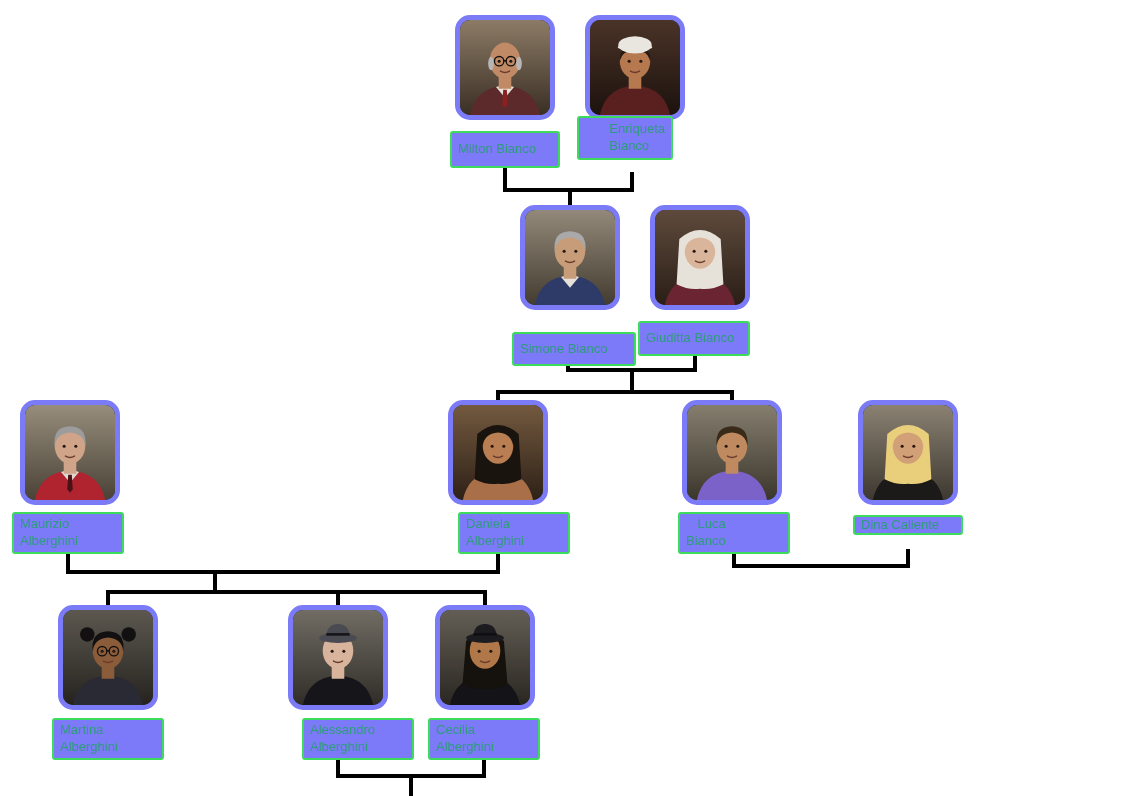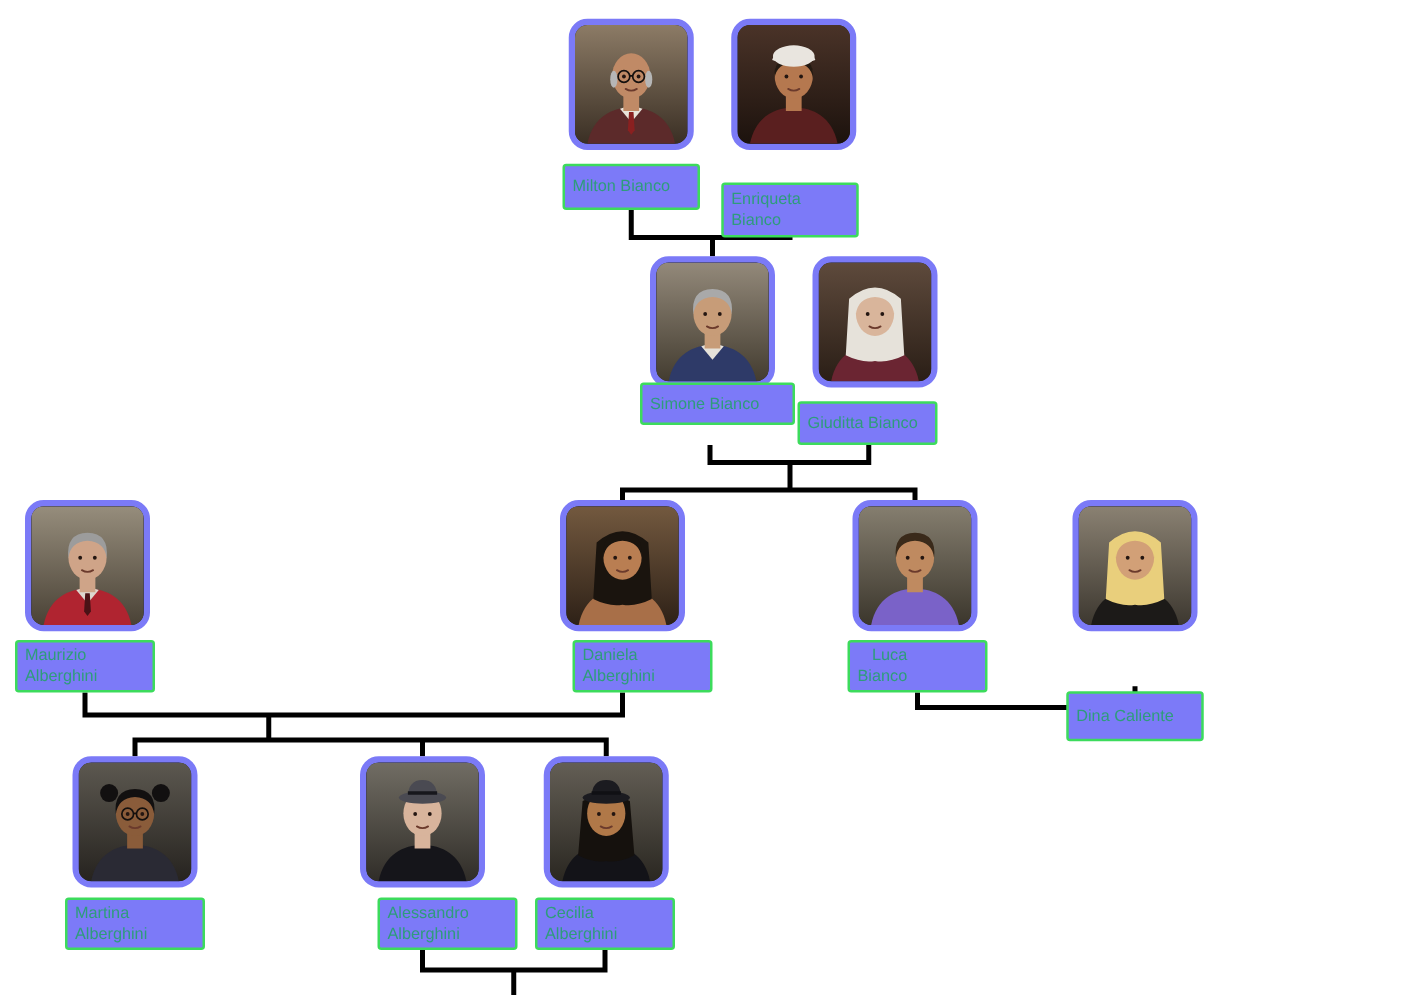--- a/index.html
+++ b/index.html
@@ -122,21 +122,21 @@
           <path d="M43 58 h14 v18 h-14 Z" fill="#b5784f"></path>
           <ellipse cx="50" cy="45" rx="17" ry="20" fill="#b5784f"></ellipse>
           <circle cx="43.5" cy="45.5" r="1.7" fill="#241611"></circle>
           <circle cx="56.5" cy="45.5" r="1.7" fill="#241611"></circle>
           <path d="M45 56.5 Q50 59.5 55 56.5" stroke="#6b3a2c" stroke-width="1.6" fill="none" stroke-linecap="round"></path>
           <path d="M33 47 Q31 29 50 27.5 Q69 29 67 47 Q65 34 50 33 Q35 34 33 47 Z" fill="#241a12"></path>
           <ellipse cx="50" cy="27.5" rx="18.5" ry="9.5" fill="#e9e5df"></ellipse>
           <path d="M31.5 29 Q50 36 68.5 29" stroke="#e9e5df" stroke-width="4" fill="none"></path>
         </svg>
     </div>
-    <div class="name-label" style="left: 577px; top: 146px; width: 110px; height: 44px;">
+    <div class="name-label" style="left: 577px; top: 116px; width: 96px; height: 44px; justify-content: flex-end;">
       <span class="name-text">Enriqueta
 Bianco</span>
     </div>
   </div>
 
   <div class="person">
     <div class="portrait" style="left: 520px; top: 205px;">
       <svg viewBox="0 0 100 105" preserveAspectRatio="none">
           <defs>
             <linearGradient id="bg2" x1="0" y1="0" x2="0" y2="1">
@@ -148,21 +148,21 @@
           <path d="M11 105 C16 81 33 73 50 73 C67 73 84 81 89 105 Z" fill="#2e3a68"></path>
           <path d="M40 74 L50 86 L60 74 L50 71 Z" fill="#e6e2da"></path>
           <path d="M43 58 h14 v18 h-14 Z" fill="#c79c78"></path>
           <ellipse cx="50" cy="45" rx="17" ry="20" fill="#c79c78"></ellipse>
           <circle cx="43.5" cy="45.5" r="1.7" fill="#241611"></circle>
           <circle cx="56.5" cy="45.5" r="1.7" fill="#241611"></circle>
           <path d="M45 56.5 Q50 59.5 55 56.5" stroke="#6b3a2c" stroke-width="1.6" fill="none" stroke-linecap="round"></path>
           <path d="M33 46 Q30.5 24 50 23.5 Q69.5 24 67 46 Q65.5 31.5 50 30.5 Q34.5 31.5 33 46 Z" fill="#a9a9a9"></path>
         </svg>
     </div>
-    <div class="name-label" style="left: 512px; top: 306px; width: 124px; height: 34px;">
+    <div class="name-label" style="left: 512px; top: 332px; width: 124px; height: 34px;">
       <span class="name-text">Simone Bianco</span>
     </div>
   </div>
 
   <div class="person">
     <div class="portrait" style="left: 650px; top: 205px;">
       <svg viewBox="0 0 100 105" preserveAspectRatio="none">
           <defs>
             <linearGradient id="bg3" x1="0" y1="0" x2="0" y2="1">
               <stop offset="0" stop-color="#5e4a3c"></stop>
@@ -276,21 +276,21 @@
           <path d="M11 105 C16 81 33 73 50 73 C67 73 84 81 89 105 Z" fill="#1c1a18"></path>
           <path d="M43 58 h14 v18 h-14 Z" fill="#d2a077"></path>
           <path d="M27 32 Q50 12 73 32 L76 82 Q62 89 50 87 Q38 89 24 82 Z" fill="#e9cf7c"></path>
           <ellipse cx="50" cy="45" rx="17" ry="20" fill="#d2a077"></ellipse>
           <circle cx="43.5" cy="45.5" r="1.7" fill="#241611"></circle>
           <circle cx="56.5" cy="45.5" r="1.7" fill="#241611"></circle>
           <path d="M45 56.5 Q50 59.5 55 56.5" stroke="#6b3a2c" stroke-width="1.6" fill="none" stroke-linecap="round"></path>
           <path d="M33 46 Q30.5 24 50 23.5 Q69.5 24 67 46 Q65.5 31.5 50 30.5 Q34.5 31.5 33 46 Z" fill="#e9cf7c"></path>
         </svg>
     </div>
-    <div class="name-label" style="left: 853px; top: 515px; width: 110px; height: 40px; margin-top: 38px;">
+    <div class="name-label" style="left: 853px; top: 515px; width: 110px; height: 20px;">
       <span class="name-text">Dina Caliente</span>
     </div>
   </div>
 
   <div class="person">
     <div class="portrait" style="left: 58px; top: 605px;">
       <svg viewBox="0 0 100 105" preserveAspectRatio="none">
           <defs>
             <linearGradient id="bg8" x1="0" y1="0" x2="0" y2="1">
               <stop offset="0" stop-color="#5c5850"></stop>

